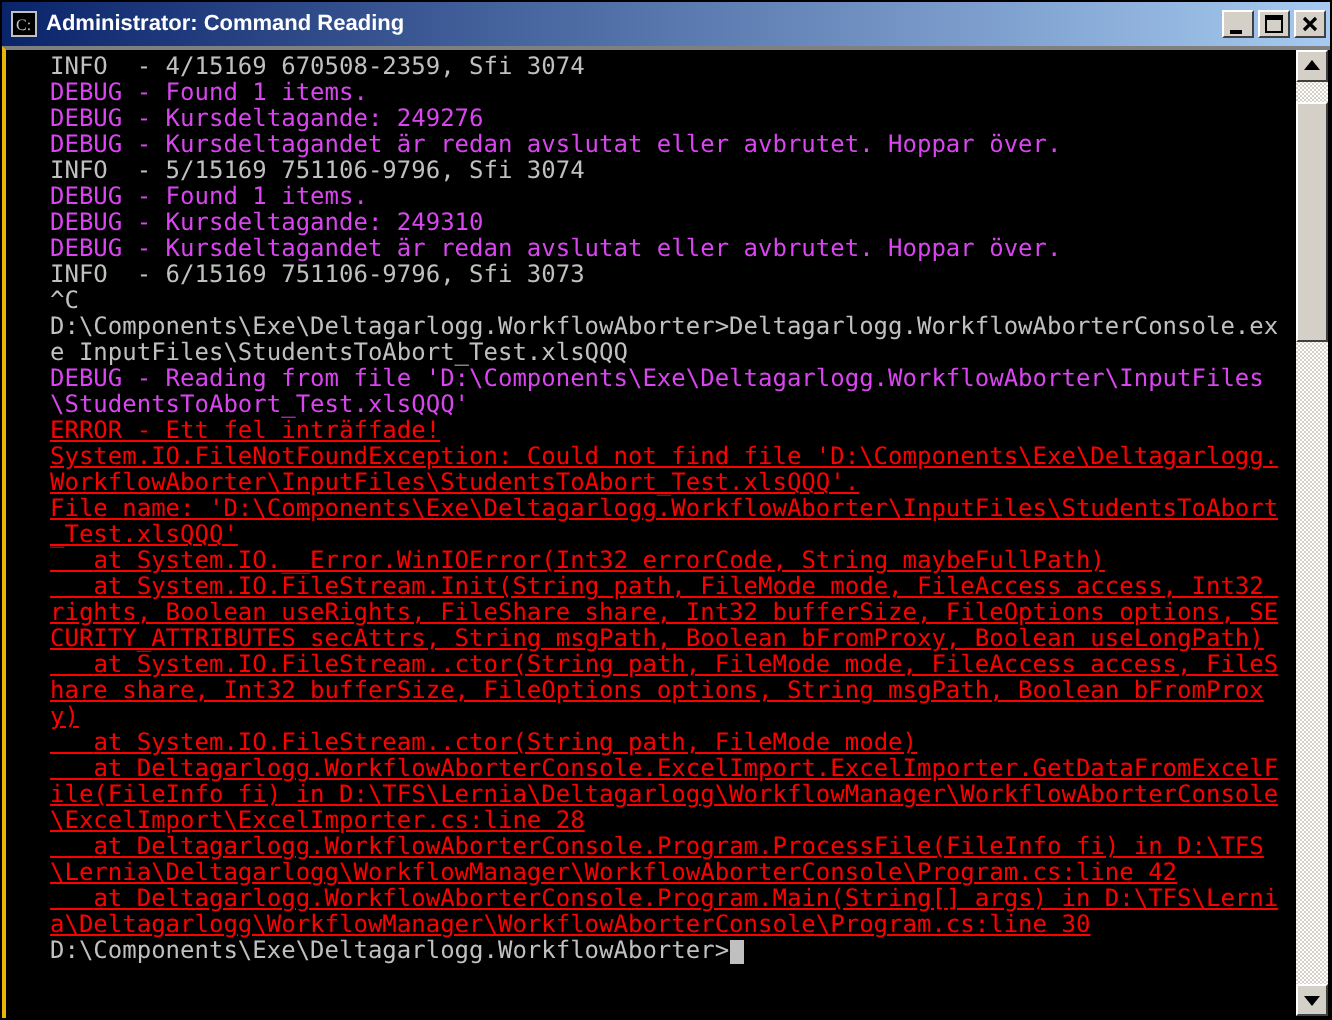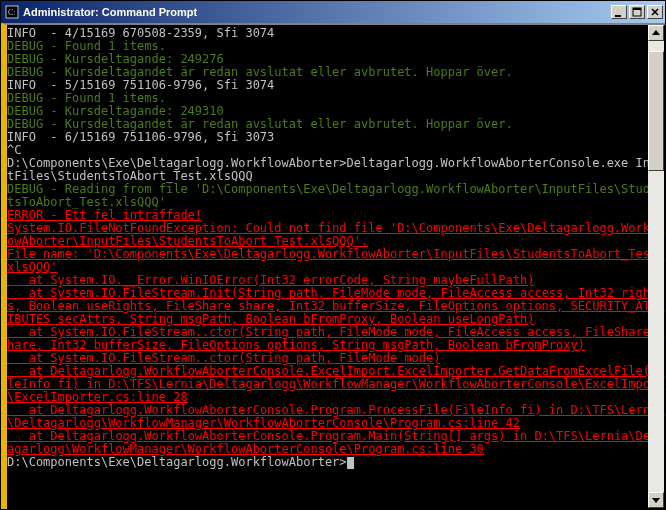--- a/index.html
+++ b/index.html
@@ -40,25 +40,25 @@
     margin-left: 2px;
   }
   .win-btn svg { display: block; }
   .console {
     flex: 1;
     background: #000;
     color: #c0c0c0;
     font-family: "Lucida Console", Consolas, monospace;
     font-size: 12px;
     line-height: 13px;
-    padding: 2px 0;
+    padding: 2px 22px;
     white-space: pre;
     overflow: hidden;
     position: relative;
-    border-left: 6px solid #eab308;
+    border-left: 2px solid #eab308;
     border-top: 2px solid #808080;
   }
   .scrollbar {
     position: absolute;
     top: 24px; right: 1px;
     width: 16px; bottom: 1px;
     background: #dde1e5;
     display: flex; flex-direction: column;
     border: 0;
   }
@@ -72,41 +72,41 @@
   }
   .sb-track { flex: 1; background: repeating-conic-gradient(#d4d0c8 0 25%, #fff 0 50%) 50% / 2px 2px; position: relative; }
   .sb-thumb {
     position: absolute; left: 0; right: 0;
     top: 10px; height: 120px;
     background: #d4d0c8;
     border: 1px solid;
     border-color: #fff #404040 #404040 #fff;
   }
   .c-silver { color: #c0c0c0; }
-  .c-green  { color: #4d7c0f; }
+  .c-green  { color: #d946ef; }
   .c-red    { color: #ff0000; text-decoration: underline; }
   .cursor-block {
     display: inline-block; width: 7px; height: 12px;
     background: #c0c0c0; vertical-align: text-bottom;
   }
   .line { white-space: pre-wrap; word-break: break-all; }
 </style>
 </head>
 <body>
 
 <div class="window">
 
   <div class="titlebar">
     <span class="titlebar-icon">
       <svg width="14" height="14" viewBox="0 0 14 14">
         <rect x="1" y="1" width="12" height="12" fill="#000" stroke="#c0c0c0" stroke-width="1"></rect>
         <text x="3" y="10" font-size="8" fill="#c0c0c0" font-family="Consolas">C:</text>
       </svg>
     </span>
-    <span class="titlebar-title">Administrator: Command Prompt</span>
+    <span class="titlebar-title">Administrator: Command Reading</span>
     <div class="win-btns">
       <div class="win-btn">
         <svg width="14" height="12" viewBox="0 0 14 12">
             <rect x="3" y="9" width="6" height="2" fill="#000"></rect>
           </svg>
       </div>
       <div class="win-btn">
         <svg width="14" height="12" viewBox="0 0 14 12">
             <rect x="3" y="2" width="8" height="8" fill="none" stroke="#000" stroke-width="1"></rect>
             <rect x="3" y="2" width="8" height="2" fill="#000"></rect>

